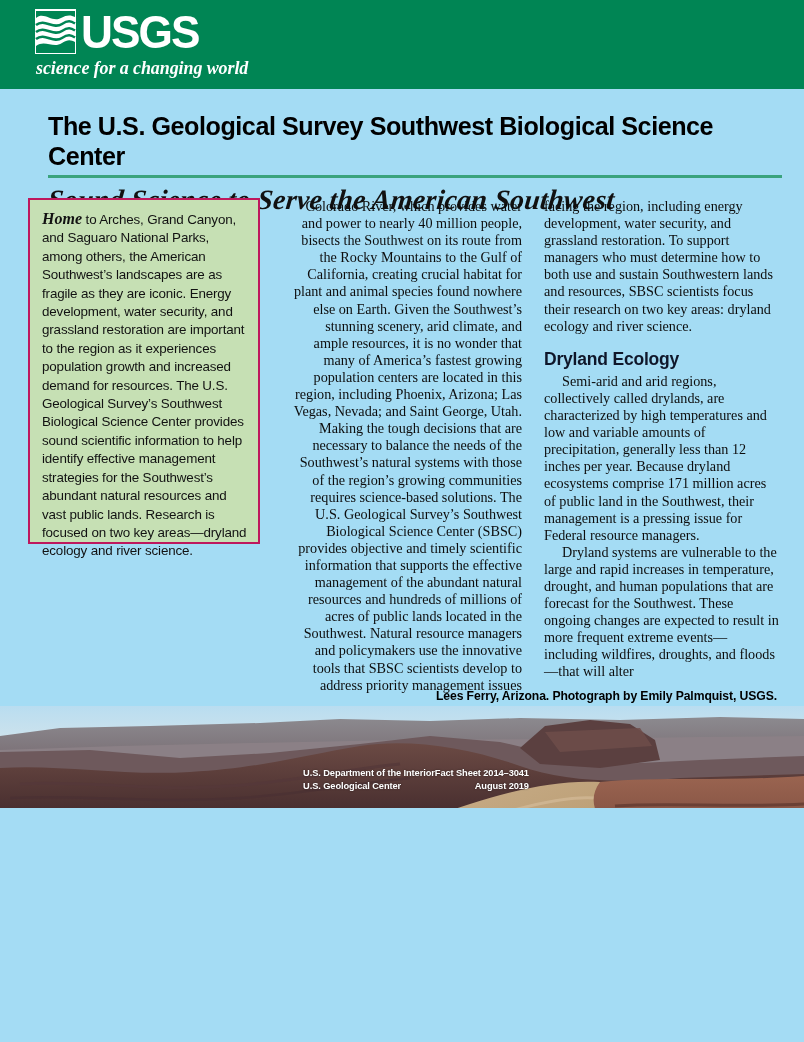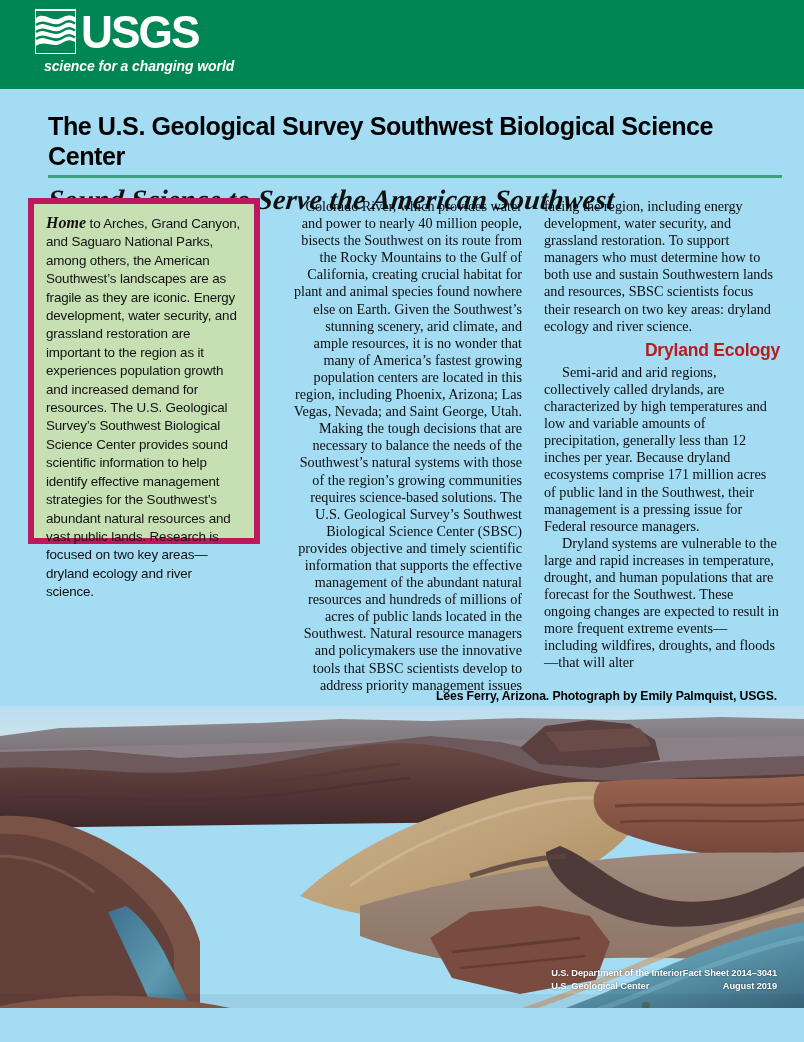--- a/index.html
+++ b/index.html
@@ -11,21 +11,21 @@
   }
 
   body {
     font-family: "Liberation Serif", serif;
     background: #a4dcf4;
     position: relative;
   }
 
   .page {
     width: 804px;
-    height: 1008px;
+    height: 808px;
     position: relative;
     background: #a4dcf4;
     overflow: hidden;
   }
 
   
   .usgs-header {
     position: absolute;
     left: 0; top: 0;
     width: 804px;
@@ -64,27 +64,27 @@
     font-size: 47px;
     line-height: 45px;
     letter-spacing: -2px;
     color: #ffffff;
     font-stretch: condensed;
     transform: scaleX(0.94);
     transform-origin: left center;
   }
 
   .logo-tag {
-    font-family: Liberation Sans, sans-serif;
+    font-family: Liberation Serif, serif;
     font-style: italic;
     font-weight: bold;
-    font-size: 14px;
+    font-size: 18px;
     color: #ffffff;
     margin-top: 4px;
-    margin-left: 9px;
+    margin-left: 1px;
     letter-spacing: -0.1px;
   }
 
   
   .title-block {
     position: absolute;
     left: 6px;
     top: 89px;
     width: 804px;
   }
@@ -136,21 +136,21 @@
     color: #0d0d0d;
     text-align: left;
   }
 
   .col1 { left: 28px;  width: 232px; }
   .col2 { left: 287px; width: 235px; text-align: right; }
   .col3 { left: 544px; width: 236px; }
 
   .highlight-box {
     background: #c6e0b4;
-    border: 6px solid #be185d;
+    border: 2px solid #be185d;
     padding: 10px 11px 11px 12px;
     font-family: "Liberation Sans", sans-serif;
     font-size: 13.4px;
     line-height: 18.4px;
     color: #121212;
     letter-spacing: -0.15px;
     height: 346px;
   }
 
   .highlight-box .lead {
@@ -167,24 +167,23 @@
   }
 
   p.body-par.cont { text-indent: 0; }
 
   .gap-after-box { height: 22px; }
 
   .section-head {
     font-family: "Liberation Sans", sans-serif;
     font-weight: bold;
     font-size: 17.5px;
-    color: #b91c1c;
+    color: #0f172a;
     letter-spacing: -0.2px;
-    margin: 7px 0 5px 0;
-    text-align: right;
+    margin: 16px 0 5px 0;
   }
 
   
   .photo-caption {
     position: absolute;
     right: 27px;
     top: 689px;
     font-family: "Liberation Sans", sans-serif;
     font-weight: bold;
     font-size: 12.2px;
@@ -204,21 +203,21 @@
   .photo svg { display: block; width: 804px; height: 336px; }
 
   
   .footer {
     position: absolute;
     left: 0;
     bottom: 0;
     width: 804px;
     height: 48px;
     display: flex;
-    justify-content: flex-end;
+    justify-content: center;
     align-items: flex-start;
     padding: 7px 27px 0 55px;
     pointer-events: none;
   }
 
   .footer-left, .footer-right {
     font-family: "Liberation Sans", sans-serif;
     font-weight: bold;
     font-size: 9.3px;
     line-height: 12.5px;

